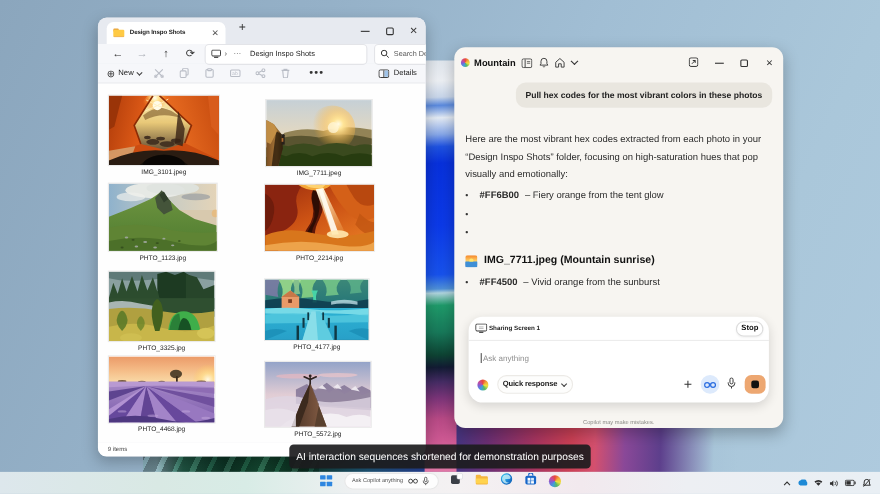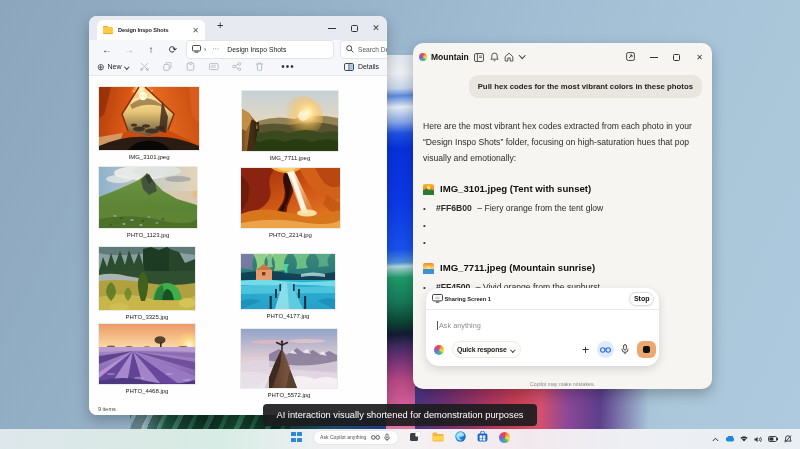--- a/index.html
+++ b/index.html
@@ -83,21 +83,21 @@
   #cp-head .right span { width:23px; text-align:center; color:#333; font-size:8px; }
   .bubble { position:absolute; right:10px; top:32px; background:#e9e6df; border-radius:9px;
     padding:7px 9px; font-size:7.8px; font-weight:bold; color:#222; white-space:nowrap; }
   .cp-body { position:absolute; left:10px; top:76px; right:9px; font-size:8.6px; color:#2b2b2b; line-height:15.8px; }
   .hrow { display:flex; align-items:center; margin-top:15px; font-weight:bold; font-size:9.6px; color:#111; }
   .hrow svg { margin-right:6px; }
   .brow { display:flex; margin-top:6px; font-size:8.6px; color:#2b2b2b; line-height:11px; }
   .brow .dot { width:13px; font-size:8px; color:#333; }
   .brow b { margin-right:3px; }
   
-  #cp-panel { position:absolute; left:13px; top:245px; width:233px; height:78px; background:#fff;
+  #cp-panel { position:absolute; left:13px; top:245px; width:273px; height:78px; background:#fff;
      border-radius:13px; box-shadow:0 3px 10px rgba(0,0,0,.14); }
   #share-row { height:22px; display:flex; align-items:center; padding:0 8px 0 5.5px; border-bottom:1px solid #ececec; }
   #share-row .stxt { font-size:5.7px; font-weight:bold; color:#222; margin-left:2px; }
   #stopbtn { margin-left:auto; border:1px solid #dcdcdc; border-radius:8px; font-size:7px; font-weight:bold;
      color:#111; padding:2.5px 3.5px; background:#fff; box-shadow:0 1px 2px rgba(0,0,0,.06); margin-right:-3px;}
   #ask { position:absolute; left:11px; top:33px; font-size:7.3px; color:#8e8e8e; }
   #ask:before { content:""; border-left:1px solid #555; margin-right:1px; }
   #qr-row { position:absolute; left:8px; right:3px; top:52px; height:19px; display:flex; align-items:center; }
   .qrlogo { width:10px; height:10px; }
   .qr-pill { display:flex; align-items:center; background:#fdfdfc; border:1px solid #eceae6; border-radius:9px; height:17px;
@@ -587,36 +587,20 @@
         <span><i style="display:inline-block;width:8px;border-top:1px solid #333;vertical-align:middle;"></i></span>
         <span><i style="display:inline-block;width:7px;height:7px;border:1px solid #333;border-radius:1.5px;vertical-align:middle;"></i></span>
         <span>✕</span>
       </div>
     </div>
     <div class="bubble">Pull hex codes for the most vibrant colors in these photos</div>
     <div class="cp-body">
       Here are the most vibrant hex codes extracted from each photo in your
       “Design Inspo Shots” folder, focusing on high-saturation hues that pop
       visually and emotionally:
-      <div class="hrow">
-        <svg width="11" height="11" viewBox="0 0 11 11">
-          <defs>
-            <linearGradient id="hi1" x1="0" y1="0" x2="0" y2="1">
-              <stop offset="0" stop-color="#f7b733"></stop>
-              <stop offset="0.55" stop-color="#f58529"></stop>
-              <stop offset="0.56" stop-color="#2e8b3a"></stop>
-              <stop offset="1" stop-color="#1f6e2d"></stop>
-            </linearGradient>
-          </defs>
-          <rect width="11" height="11" rx="2" fill="url(#hi1)"></rect>
-          <circle cx="5.5" cy="3.4" r="1.7" fill="#ffe66b"></circle>
-          <path d="M0 7 L3.5 4.2 L6.5 7 L8.3 5.4 L11 7 V11 H0 z" fill="#2a7c35"></path>
-        </svg>
-        IMG_3101.jpeg (Tent with sunset)
-      </div>
       <div class="brow">
         <span class="dot">•</span>
         <span><b>#FF6B00</b> – Fiery orange from the tent glow</span>
       </div>
       <div class="brow">
         <span class="dot">•</span>
       </div>
       <div class="brow">
         <span class="dot">•</span>
       </div>
@@ -674,21 +658,21 @@
           <span class="sendbtn">
             <i></i>
           </span>
         </div>
       </div>
     </div>
     <div id="cp-note">Copilot may make mistakes.</div>
   </div>
 
   <div id="caption" class="abs">
-    <span>AI interaction visually shortened for demonstration purposes</span>
+    <span>AI interaction sequences shortened for demonstration purposes</span>
   </div>
 
   <div id="taskbar" class="abs">
     <div id="tb-center">
       <span class="winlogo">
         <i></i>
         <i></i>
         <i></i>
         <i></i>
       </span>

